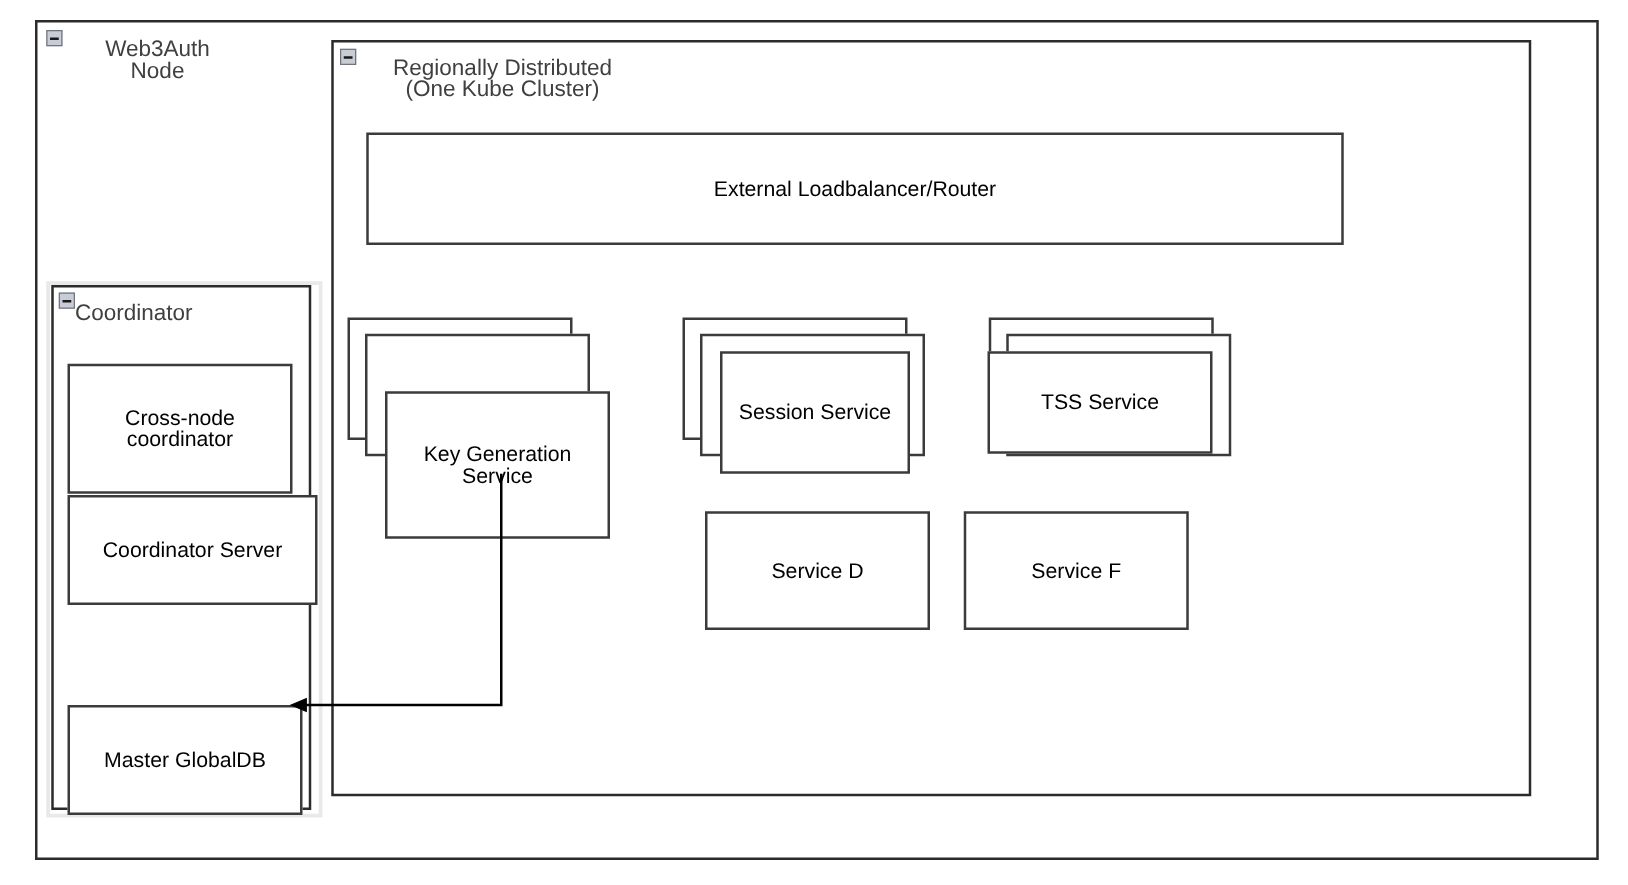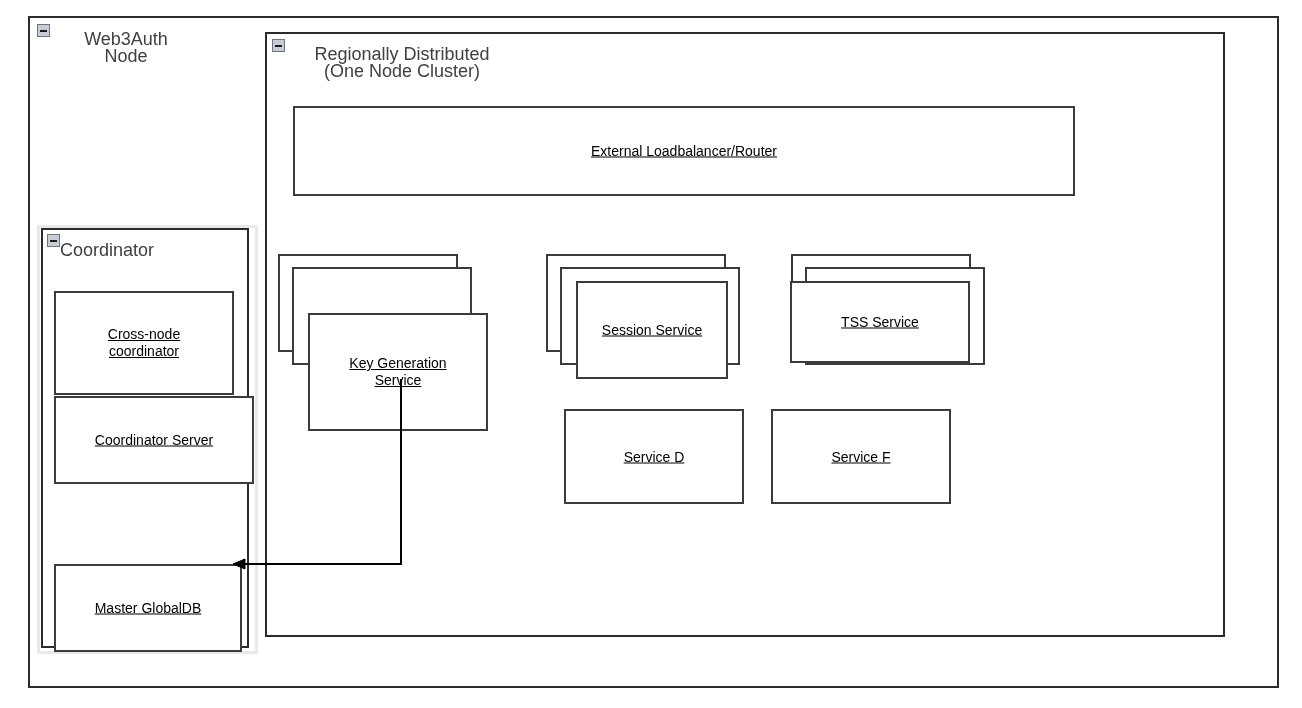--- a/index.html
+++ b/index.html
@@ -42,26 +42,25 @@
   }
 
   
   .box-label {
     position: absolute;
     left: 0;
     right: 0;
     top: 50%;
     transform: translateY(-50%);
     text-align: center;
-    font-size: 14px;
+    font-size: 17px;
     line-height: 17px;
     color: #000000;
     white-space: pre;
     pointer-events: none;
-    text-decoration: underline;
   }
 
   
   .collapse-icon {
     position: absolute;
     width: 13px;
     height: 13px;
     box-sizing: border-box;
     background: #c8ccd4;
     border: 1px solid #6f7480;
@@ -114,21 +113,21 @@
   <span class="collapse-icon" style="left:37px; top:24px;"></span>
 
   <div class="group-label" style="left:46px; top:31px; width:160px;">Web3Auth
 Node</div>
 
   <div class="container" style="left:265px; top:32px; width:960px; height:605px;"></div>
 
   <span class="collapse-icon" style="left:272px; top:39px;"></span>
 
   <div class="group-label" style="left:282px; top:46px; width:240px;">Regionally Distributed
-(One Node Cluster)</div>
+(One Kube Cluster)</div>
 
   <div class="box" style="left:293px; top:106px; width:782px; height:90px;">
     <div class="box-label">External Loadbalancer/Router</div>
   </div>
 
   <div class="stack-layer" style="left:278px; top:254px; width:180px; height:98px;"></div>
   <div class="stack-layer" style="left:292px; top:267px; width:180px; height:98px;"></div>
   <div class="box" style="left:308px; top:281px; width:180px; height:118px;margin-top:32px;">
     <div class="box-label">Key Generation
 Service</div>

